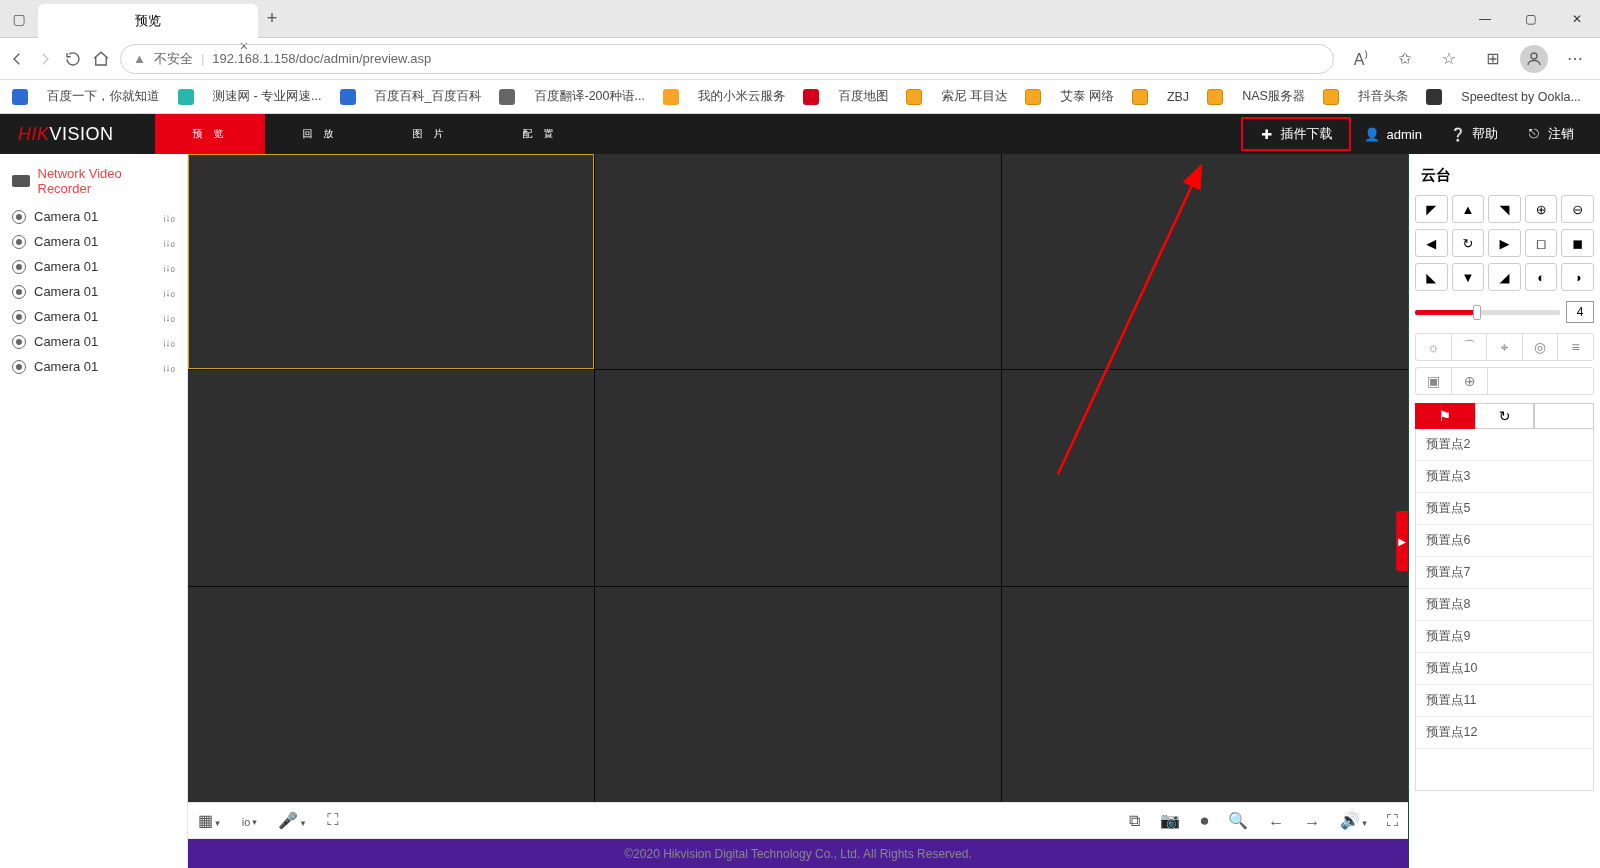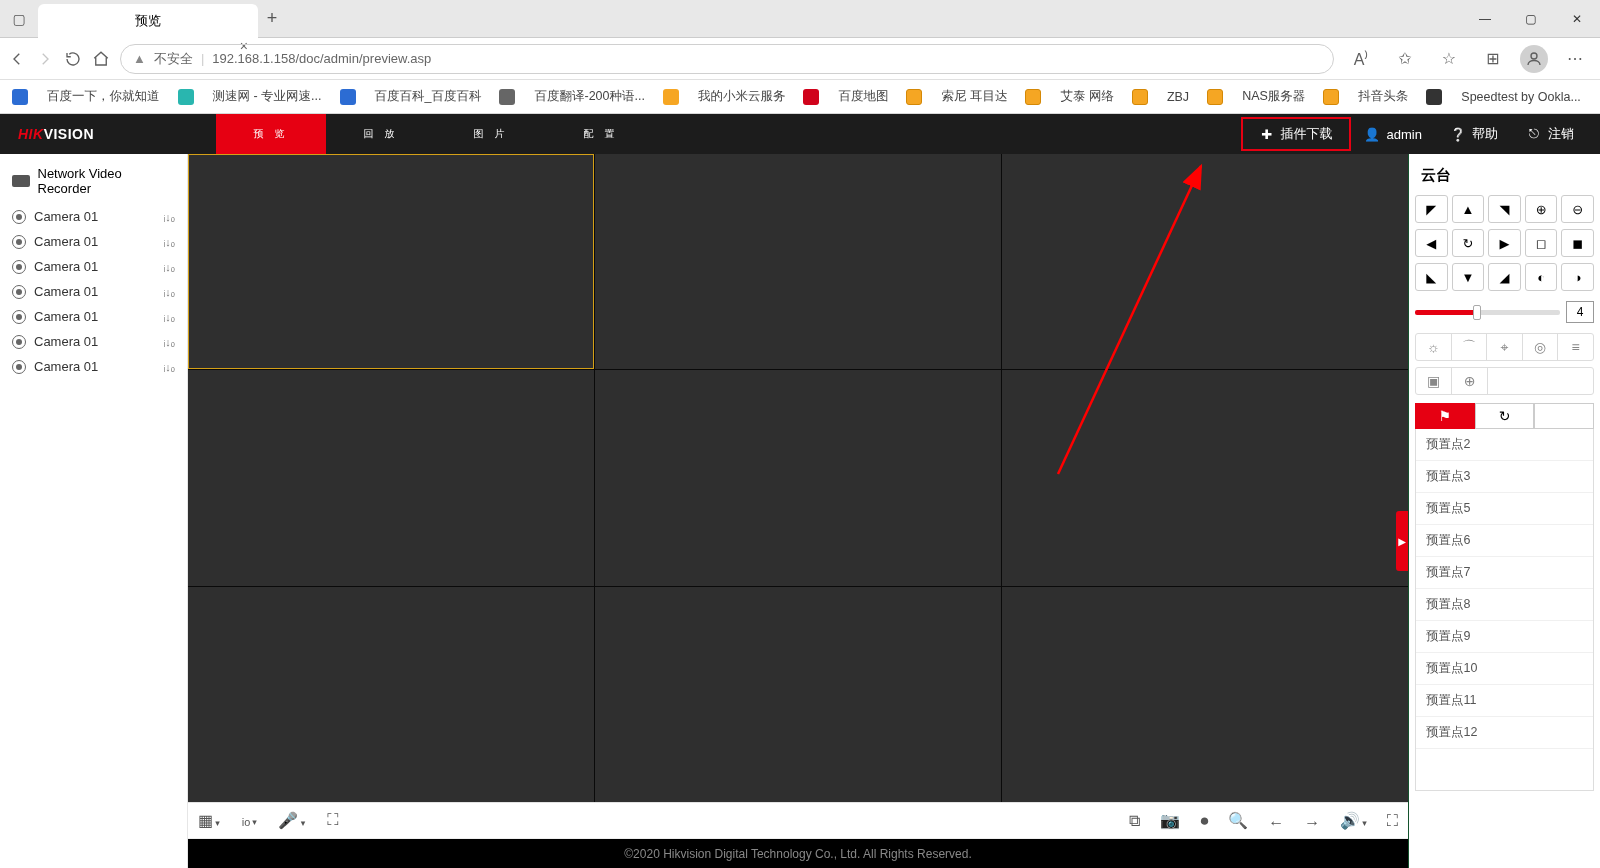--- a/index.html
+++ b/index.html
@@ -30,55 +30,55 @@
 .b-blue { background: #2c6cd3; }
 .b-orange { background: #f6a623; }
 .b-red { background: #d0021b; }
 .b-yellow { background: #f5a623; border: 1px solid #d48806; }
 .b-dark { background: #333; }
 .b-teal { background: #29b6af; }
 .b-gray { background: #666; }
 
 
 .hk-header { height: 40px; background: #1c1c1c; display: flex; align-items: center; color: #fff; }
-.hk-logo { width: 216px; padding-left: 18px; font-weight: bold; font-size: 14px; letter-spacing: 0.5px; }
+.hk-logo { width: 155px; padding-left: 18px; font-weight: normal; font-size: 18px; letter-spacing: 0.5px; }
 .hk-logo span.red { color: #e60012; font-style: italic; }
 .hk-nav { display: flex; height: 100%; }
 .hk-nav div { width: 110px; display: flex; align-items: center; justify-content: center; font-size: 10px; letter-spacing: 4px; cursor: pointer; }
 .hk-nav div.active { background: #e60012; }
 .hk-right { margin-left: auto; display: flex; align-items: center; height: 100%; gap: 0; padding-right: 12px; }
 .hk-right .ritem { display: flex; align-items: center; gap: 6px; padding: 0 14px; height: 30px; font-size: 13px; cursor: pointer; }
 .plugin-btn { border: 2px solid #e60012; height: 34px !important; padding: 0 16px !important; }
 .ricon { width: 16px; height: 16px; display: inline-flex; align-items: center; justify-content: center; }
 
 
 .hk-body { display: flex; height: calc(868px - 38px - 42px - 34px - 40px ); position: relative; }
 .sidebar { width: 188px; border-right: 1px solid #e6e6e6; background: #fff; padding-top: 8px; }
-.nvr-row { display: flex; align-items: center; gap: 8px; padding: 4px 12px 8px; font-size: 13px; color: #000000; }
+.nvr-row { display: flex; align-items: center; gap: 8px; padding: 4px 12px 8px; font-size: 13px; color: #ef4444; }
 .nvr-ico { width: 18px; height: 12px; background: #555; border-radius: 2px; }
 .cam-row { display: flex; align-items: center; gap: 8px; padding: 5px 12px; font-size: 13px; color: #333; }
 .cam-ico { width: 14px; height: 14px; border: 1.5px solid #666; border-radius: 50%; position: relative; }
 .cam-ico::after { content: ''; position: absolute; inset: 3px; background: #666; border-radius: 50%; }
 .cam-row .stream { margin-left: auto; color: #777; font-size: 11px; }
 
 .center { flex: 1; display: flex; flex-direction: column; background: #fff; position: relative; }
 .video-grid { flex: 1; display: grid; grid-template-columns: repeat(3, 1fr); grid-template-rows: repeat(3, 1fr); gap: 1px; background: #0a0a0a; }
 .cell { background: #2f2f2f; }
 .cell.active { border: 1px solid #d4a017; }
 
 
 .arrow-svg { position: absolute; top: 0; left: 0; width: 100%; height: 100%; pointer-events: none; }
 
 .video-toolbar { height: 36px; background: #fff; border-top: 1px solid #e3e3e3; display: flex; align-items: center; padding: 0 10px; gap: 22px; color: #555; }
 .video-toolbar .left { display: flex; gap: 22px; }
 .video-toolbar .right { margin-left: auto; display: flex; gap: 20px; align-items: center; }
 .vtico { font-size: 16px; cursor: pointer; }
 .vtico .dd { font-size: 9px; margin-left: 2px; }
 
-.footer { height: 30px; background: #000000; display: flex; align-items: center; justify-content: center; color: #888; font-size: 12px; border-top: 1px solid #eee; }
+.footer { height: 30px; background: #4c1d95; display: flex; align-items: center; justify-content: center; color: #888; font-size: 12px; border-top: 1px solid #eee; }
 
 
 .ptz { width: 192px; border-left: 1px solid #14532d; background: #fff; padding: 8px 6px; }
 .ptz-title { font-size: 15px; font-weight: bold; padding: 4px 6px 10px; }
 .ptz-rows { display: flex; flex-direction: column; gap: 6px; }
 .ptz-row { display: flex; gap: 4px; }
 .ptz-btn { flex: 1; height: 28px; border: 1px solid #ccc; border-radius: 3px; display: flex; align-items: center; justify-content: center; font-size: 13px; background: #fff; cursor: pointer; }
 .speed-row { display: flex; align-items: center; gap: 6px; margin: 10px 0; }
 .speed-slider { flex: 1; height: 5px; background: linear-gradient(to right, #e60012 0%, #e60012 40%, #ddd 40%, #ddd 100%); position: relative; border-radius: 2px; }
 .speed-thumb { position: absolute; left: 40%; top: -5px; width: 8px; height: 15px; background: #fff; border: 1px solid #aaa; border-radius: 2px; }

